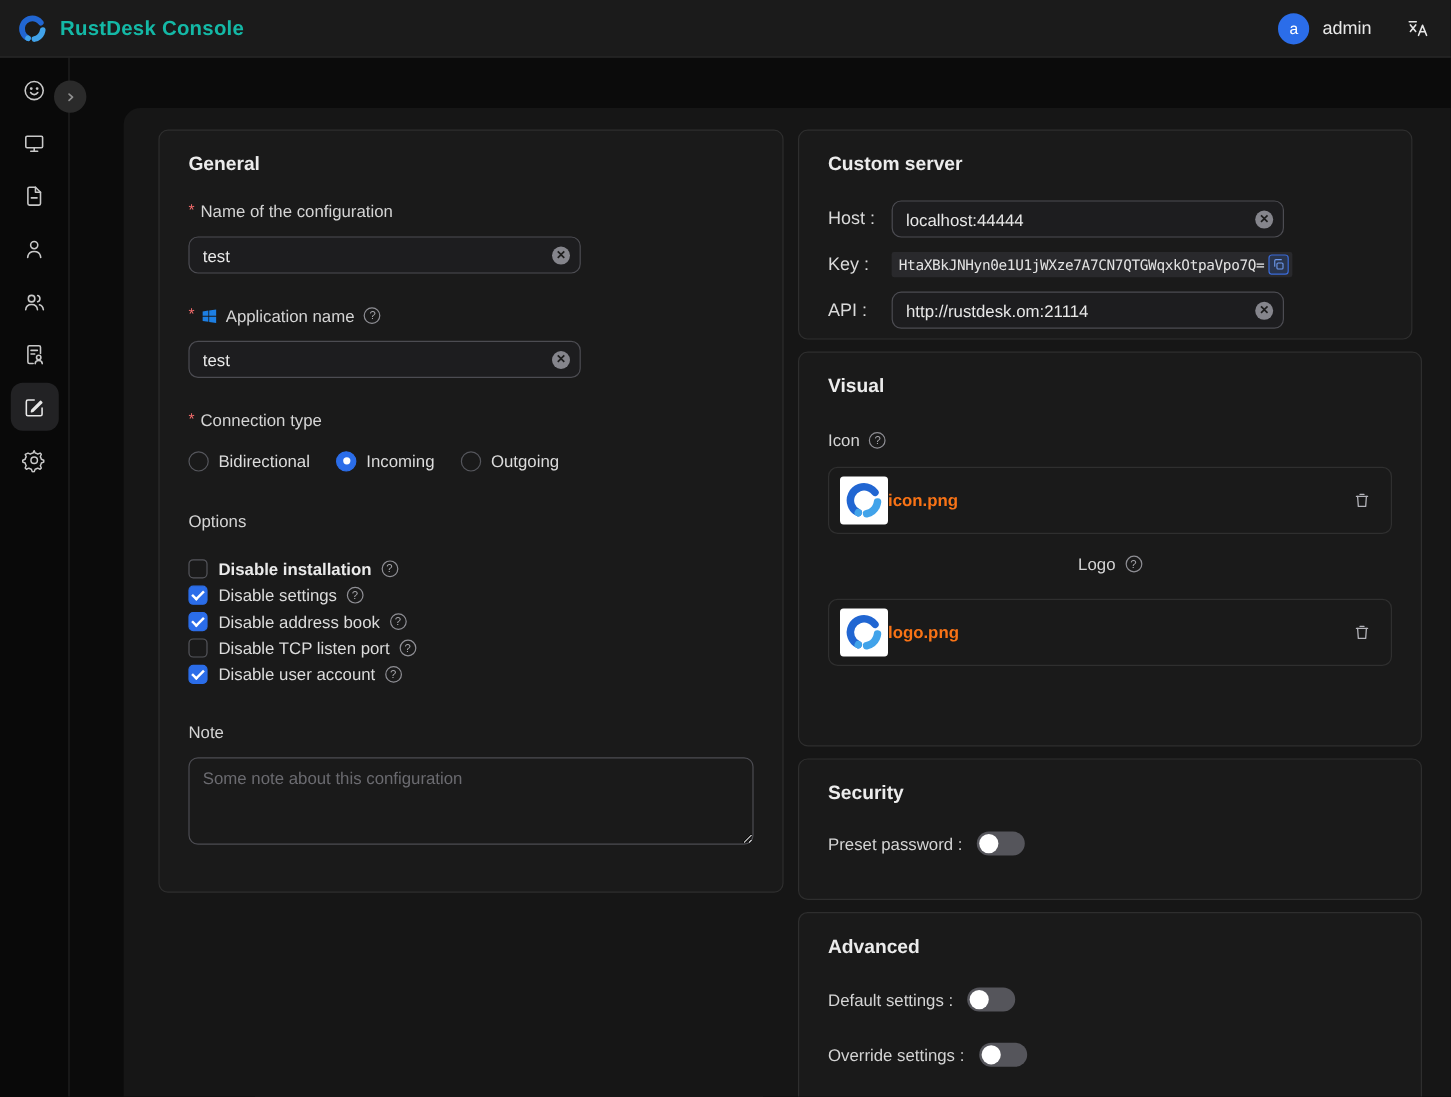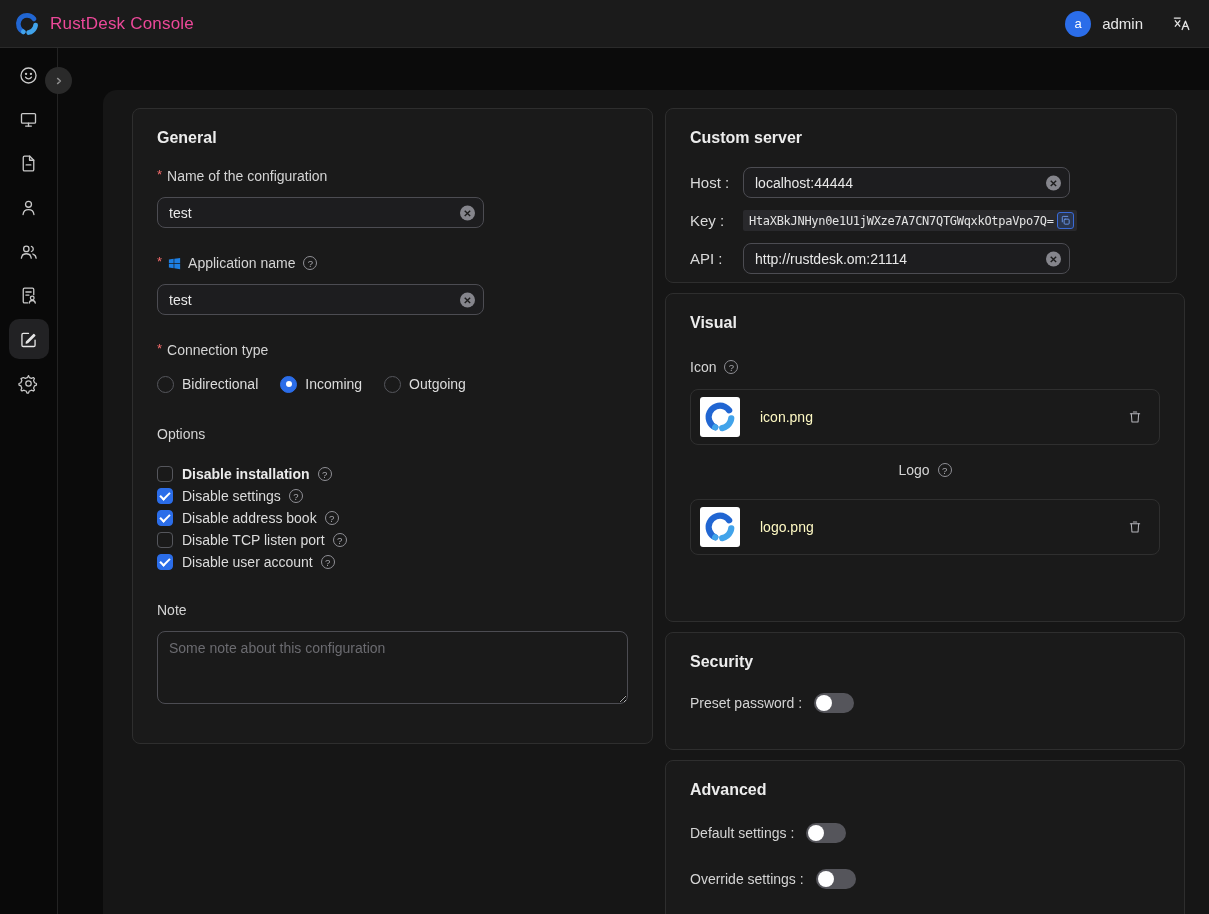--- a/index.html
+++ b/index.html
@@ -11,21 +11,21 @@
   }
   svg { display:block; }
 
   
   .topbar {
     position:absolute; top:0; left:0; right:0; height:48px; z-index:5;
     background:#1b1b1b; border-bottom:1px solid #2a2a2a;
     display:flex; align-items:center; padding:0 18px 0 14px;
   }
   .brand { display:flex; align-items:center; gap:10px; }
-  .brand-title { color:#ec4899; font-size:17px; font-weight:400; letter-spacing:.2px; }
+  .brand-title { color:#14b8a6; font-size:17px; font-weight:700; letter-spacing:.2px; }
   .top-right { margin-left:auto; display:flex; align-items:center; gap:11px; }
   .avatar {
     width:26px; height:26px; border-radius:50%; background:#2b6de9; color:#fff;
     font-size:13px; display:flex; align-items:center; justify-content:center;
   }
   .username { color:#e8e8e8; font-size:15px; }
   .translate-wrap { margin-left:18px; color:#e5e5e5; }
 
   
   .sidebar {
@@ -137,21 +137,21 @@
   .v-label2 { margin-top:16px;justify-content:center; }
   .file-box {
     margin-top:13px; height:56px; border:1px solid #2f2f2f; border-radius:8px;
     display:flex; align-items:center; padding:0 16px 0 9px;
   }
   .file-box.second { margin-top:20px; }
   .thumb {
     width:40px; height:40px; background:#fff; border-radius:3px; flex:none;
     display:flex; align-items:center; justify-content:center;
   }
-  .file-name { margin-left:20px; font-size:14px; color:#fef9c3; cursor:pointer; }
+  .file-name { margin-left:0; font-size:14px; color:#f97316; cursor:pointer;font-weight:bold; }
   .trash-btn { margin-left:auto; color:#b4b4ba; cursor:pointer; }
 
   
   .toggle-row { display:flex; align-items:center; gap:12px; height:24px; }
   .toggle-row.r1 { margin-top:20px; }
   .toggle-row.adv1 { margin-top:22px; }
   .toggle-row.adv2 { margin-top:22px; }
   .toggle-label { font-size:14px; color:#d4d4d4; }
   .switch { width:40px; height:20px; border-radius:10px; background:#55555b; position:relative; cursor:pointer; flex:none; }
   .switch::after {

